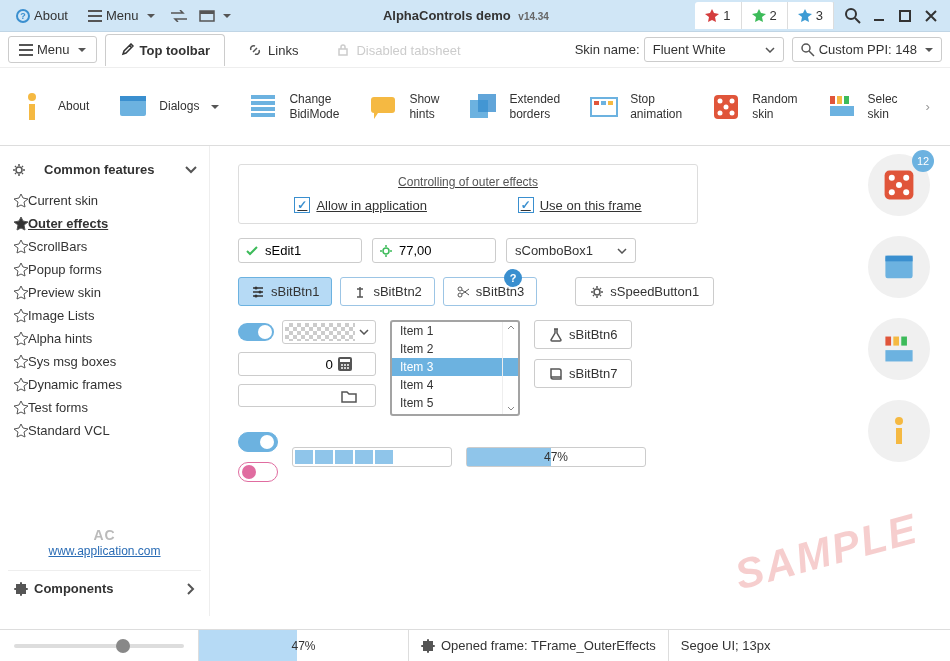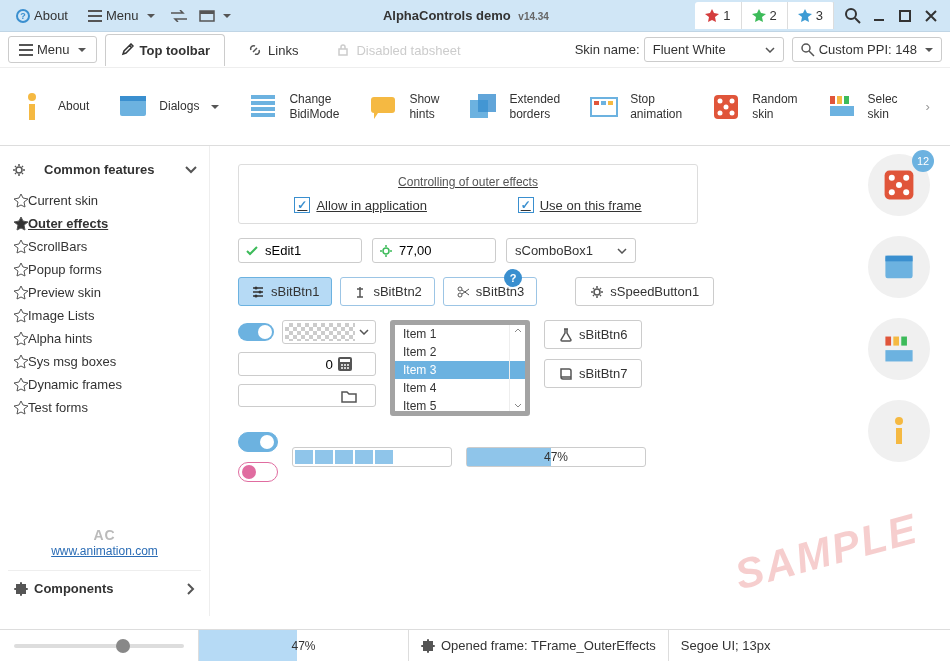--- a/index.html
+++ b/index.html
@@ -72,21 +72,21 @@
 .toggle { width: 36px; height: 18px; border-radius: 9px; background: #6cb2e0; position: relative; cursor: pointer; }
 .toggle .knob { width: 14px; height: 14px; background: #fff; border-radius: 50%; position: absolute; top: 2px; left: 2px; }
 .toggle.on .knob { left: 20px; }
 .pattern-select { display: flex; align-items: center; border: 1px solid #ccc; border-radius: 3px; padding: 2px; cursor: pointer; }
 .pattern-box { width: 70px; height: 18px; background: repeating-conic-gradient(#ccc 0 25%, #fff 0 50%) 0 0/8px 8px; }
 .num-inp { display: flex; align-items: center; border: 1px solid #ccc; border-radius: 3px; padding: 3px 4px; gap: 4px; }
 .num-inp input { border: none; outline: none; width: 90px; text-align: right; }
 .file-inp { display: flex; align-items: center; border: 1px solid #ccc; border-radius: 3px; padding: 3px 4px; gap: 4px; }
 .file-inp input { border: none; outline: none; width: 94px; }
 
-.listbox { border: 5px solid #a3a3a3; border-radius: 3px; width: 140px; height: 96px; overflow: hidden; position: relative; }
+.listbox { border: 2px solid #a3a3a3; border-radius: 3px; width: 130px; height: 96px; overflow: hidden; position: relative; }
 .listbox .li { padding: 2px 8px; cursor: pointer; font-size: 12px; }
 .listbox .li.sel { background: #6cb2e0; color: #fff; }
 .listbox .scroll { position: absolute; right: 0; top: 0; width: 16px; height: 100%; border-left: 1px solid #eee; display: flex; flex-direction: column; justify-content: space-between; align-items: center; padding: 2px 0; color: #888; }
 
 .right-btns { display: flex; flex-direction: column; gap: 10px; }
 
 
 .prog-row { display: flex; gap: 14px; align-items: center; }
 .switches { display: flex; flex-direction: column; gap: 10px; }
 .switch2 { width: 40px; height: 20px; border-radius: 10px; border: 1px solid #6cb2e0; background: #6cb2e0; position: relative; cursor: pointer; }
@@ -396,24 +396,30 @@
             <path d="M7 0l2 4 5 1-4 3 1 5-4-2-4 2 1-5-4-3 5-1z" fill="none" stroke="#555" stroke-width="1"></path>
           </svg>
           <span>Dynamic frames</span>
         </div>
         <div class="side-item">
           <svg class="star" width="14" height="14" viewBox="0 0 14 14">
             <path d="M7 0l2 4 5 1-4 3 1 5-4-2-4 2 1-5-4-3 5-1z" fill="none" stroke="#555" stroke-width="1"></path>
           </svg>
           <span>Test forms</span>
         </div>
+        <div class="side-item">
+          <svg class="star" width="14" height="14" viewBox="0 0 14 14">
+            <path d="M7 0l2 4 5 1-4 3 1 5-4-2-4 2 1-5-4-3 5-1z" fill="none" stroke="#555" stroke-width="1"></path>
+          </svg>
+          <span>Standard VCL</span>
+        </div>
       </div>
     <div class="side-footer">
       <div class="logo">AC</div>
-      <a href="#">www.animation.com</a>
+      <a href="#">www.application.com</a>
     </div>
     <div class="side-comp">
       <span style="display:flex;align-items:center;gap:6px">
         <svg width="14" height="14" viewBox="0 0 14 14">
             <path d="M2 2h4v-1a1 1 0 012 0v1h4v4h1a1 1 0 010 2h-1v4h-4v1a1 1 0 01-2 0v-1h-4v-4h-1a1 1 0 010-2h1z" fill="#555"></path>
           </svg>
         <span>Components</span>
       </span>
       <svg width="8" height="12" viewBox="0 0 8 12">
           <path d="M1 1l5 5-5 5" stroke="#555" fill="none" stroke-width="2"></path>

